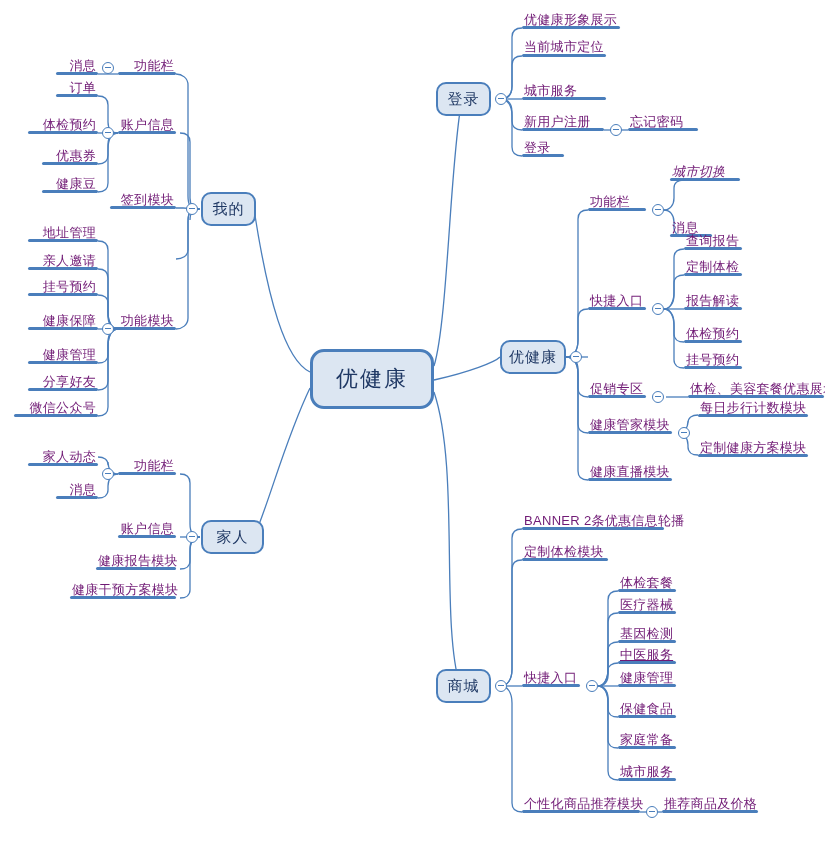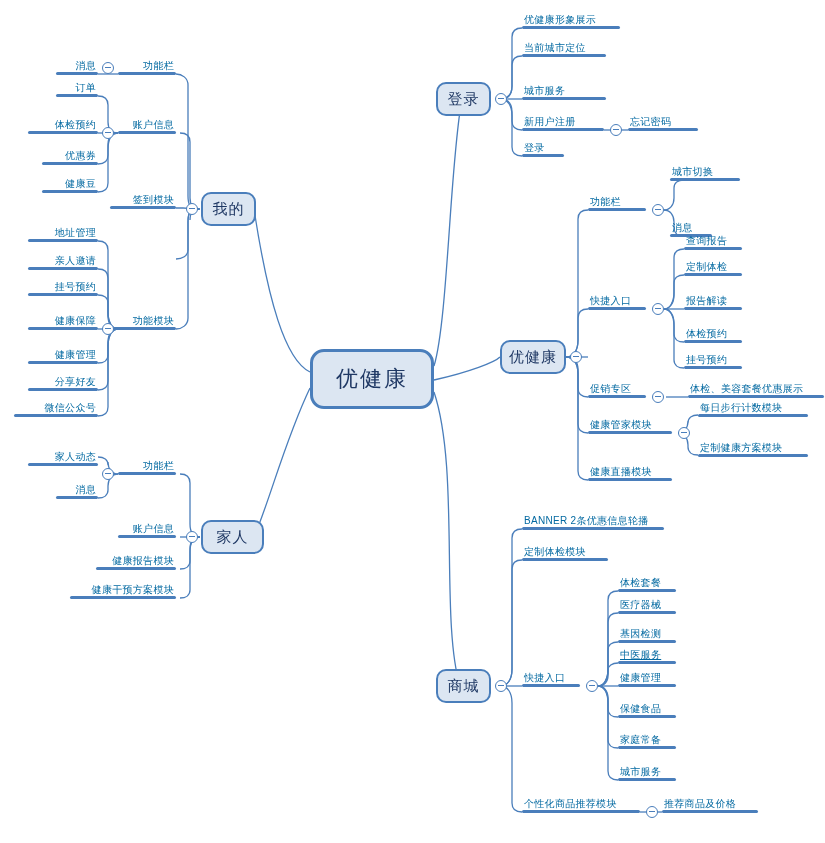--- a/index.html
+++ b/index.html
@@ -9,21 +9,21 @@
   svg.wires{position:absolute;left:0;top:0;width:825px;height:843px;pointer-events:none;}
 
   
   .node{position:absolute;box-sizing:border-box;display:flex;align-items:center;
         justify-content:center;border-radius:10px;background:#dce6f2;
         border:2px solid #4a7ebb;color:#1f3864;font-size:15px;letter-spacing:1px;
         box-shadow:0 0 0 0 rgba(0,0,0,0);}
   .node.central{border-radius:14px;border-width:3px;font-size:22px;letter-spacing:2px;}
 
   
-  .lbl{position:absolute;box-sizing:border-box;color:#0369a1;font-size:10px;
+  .lbl{position:absolute;box-sizing:border-box;color:#701a75;font-size:13px;
        white-space:nowrap;line-height:15px;letter-spacing:.3px;}
   .lbl .txt{position:relative;display:block;padding:0 2px 2px 2px;}
   .lbl .bar{position:absolute;left:0;bottom:0;height:3px;border-radius:2px;
             background:#4a7ebb;}
   .lbl.r .txt{text-align:left;}
   .lbl.l .txt{text-align:right;}
 
   
   .tog{position:absolute;width:12px;height:12px;border:1px solid #4a7ebb;
        border-radius:50%;background:#fff;box-sizing:border-box;}
@@ -209,21 +209,21 @@
   </div>
   <div class="lbl l" style="left:14px;top:400px;width:84px;">
     <span class="txt">微信公众号</span>
     <span class="bar" style="width:84px;"></span>
   </div>
 
   <div class="lbl r" style="left:522px;top:12px;width:98px;">
     <span class="txt">优健康形象展示</span>
     <span class="bar" style="width:98px;"></span>
   </div>
-  <div class="lbl r" style="left:522px;top:40px;width:84px;">
+  <div class="lbl r" style="left:522px;top:40px;width:84px;font-family:Liberation Mono, monospace;">
     <span class="txt">当前城市定位</span>
     <span class="bar" style="width:84px;"></span>
   </div>
   <div class="lbl r" style="left:522px;top:83px;width:84px;">
     <span class="txt">城市服务</span>
     <span class="bar" style="width:84px;"></span>
   </div>
   <div class="lbl r" style="left:522px;top:114px;width:82px;">
     <span class="txt">新用户注册</span>
     <span class="bar" style="width:82px;"></span>
@@ -236,21 +236,21 @@
   <div class="lbl r" style="left:522px;top:140px;width:42px;">
     <span class="txt">登录</span>
     <span class="bar" style="width:42px;"></span>
   </div>
 
   <div class="lbl r" style="left:588px;top:194px;width:58px;">
     <span class="txt">功能栏</span>
     <span class="bar" style="width:58px;"></span>
   </div>
   <div class="tog" style="left:652px;top:204px;"></div>
-  <div class="lbl r" style="left:670px;top:164px;width:70px;">
+  <div class="lbl r" style="left:670px;top:164px;width:70px;font-style:italic;">
     <span class="txt">城市切换</span>
     <span class="bar" style="width:70px;"></span>
   </div>
   <div class="lbl r" style="left:670px;top:220px;width:42px;">
     <span class="txt">消息</span>
     <span class="bar" style="width:42px;"></span>
   </div>
 
   <div class="lbl r" style="left:588px;top:293px;width:58px;">
     <span class="txt">快捷入口</span>

